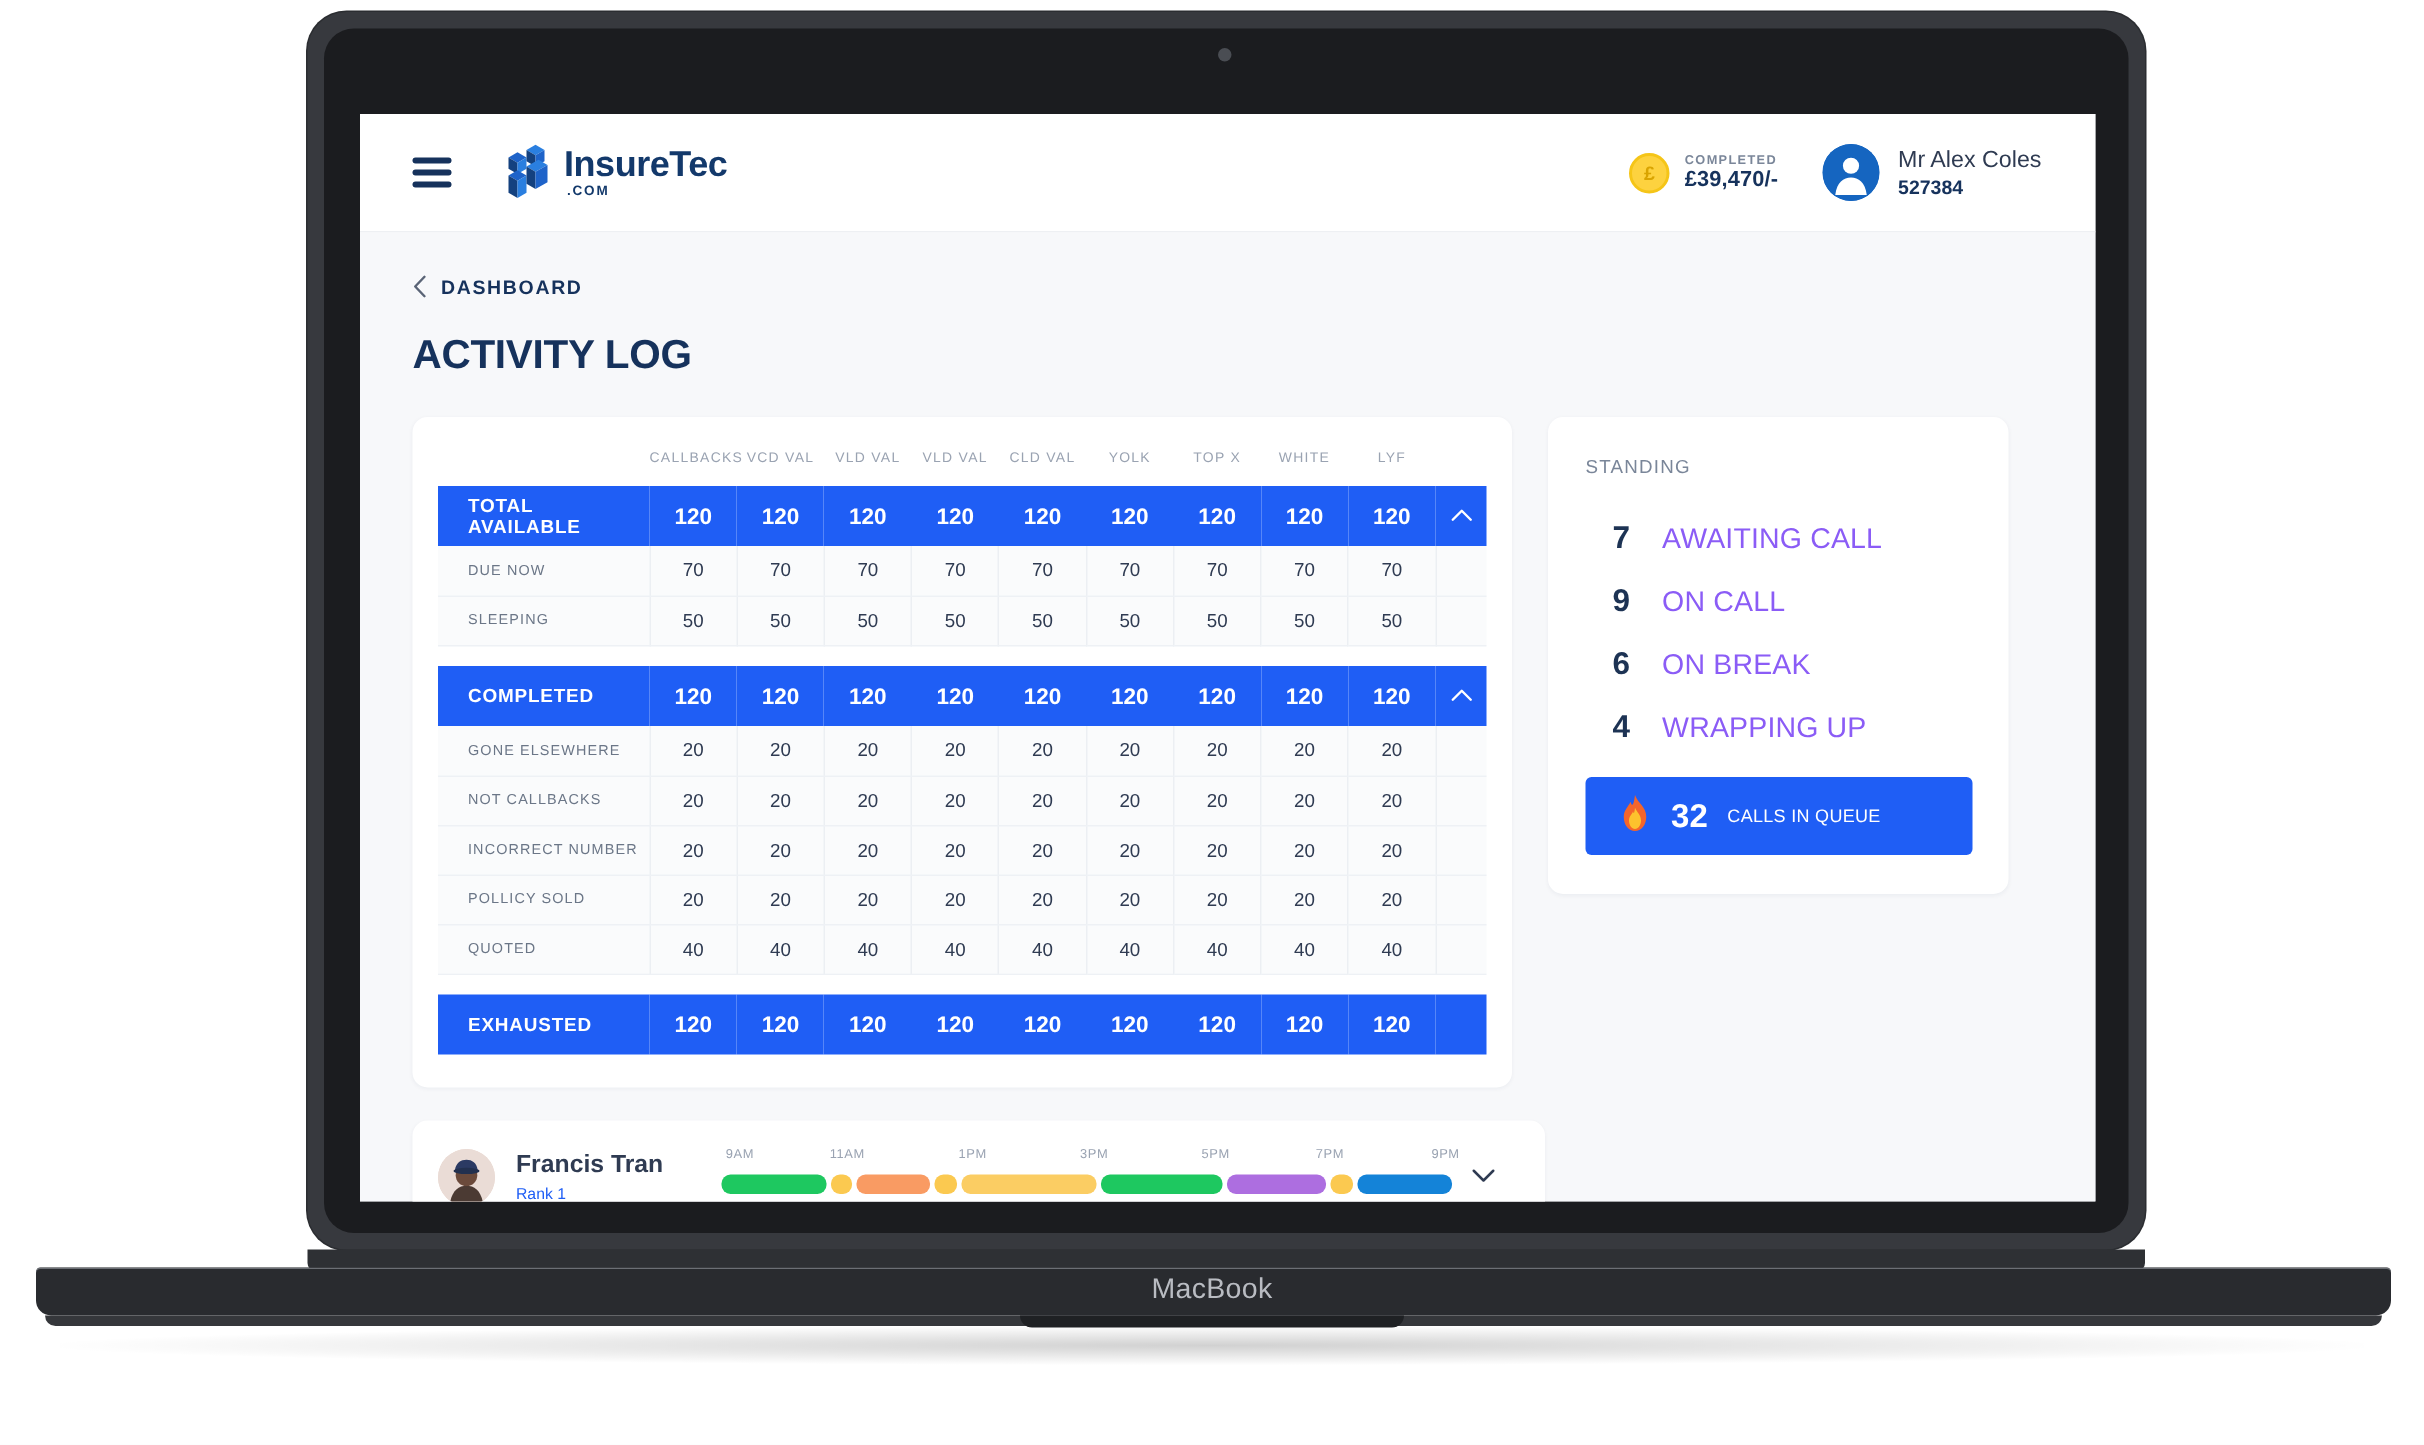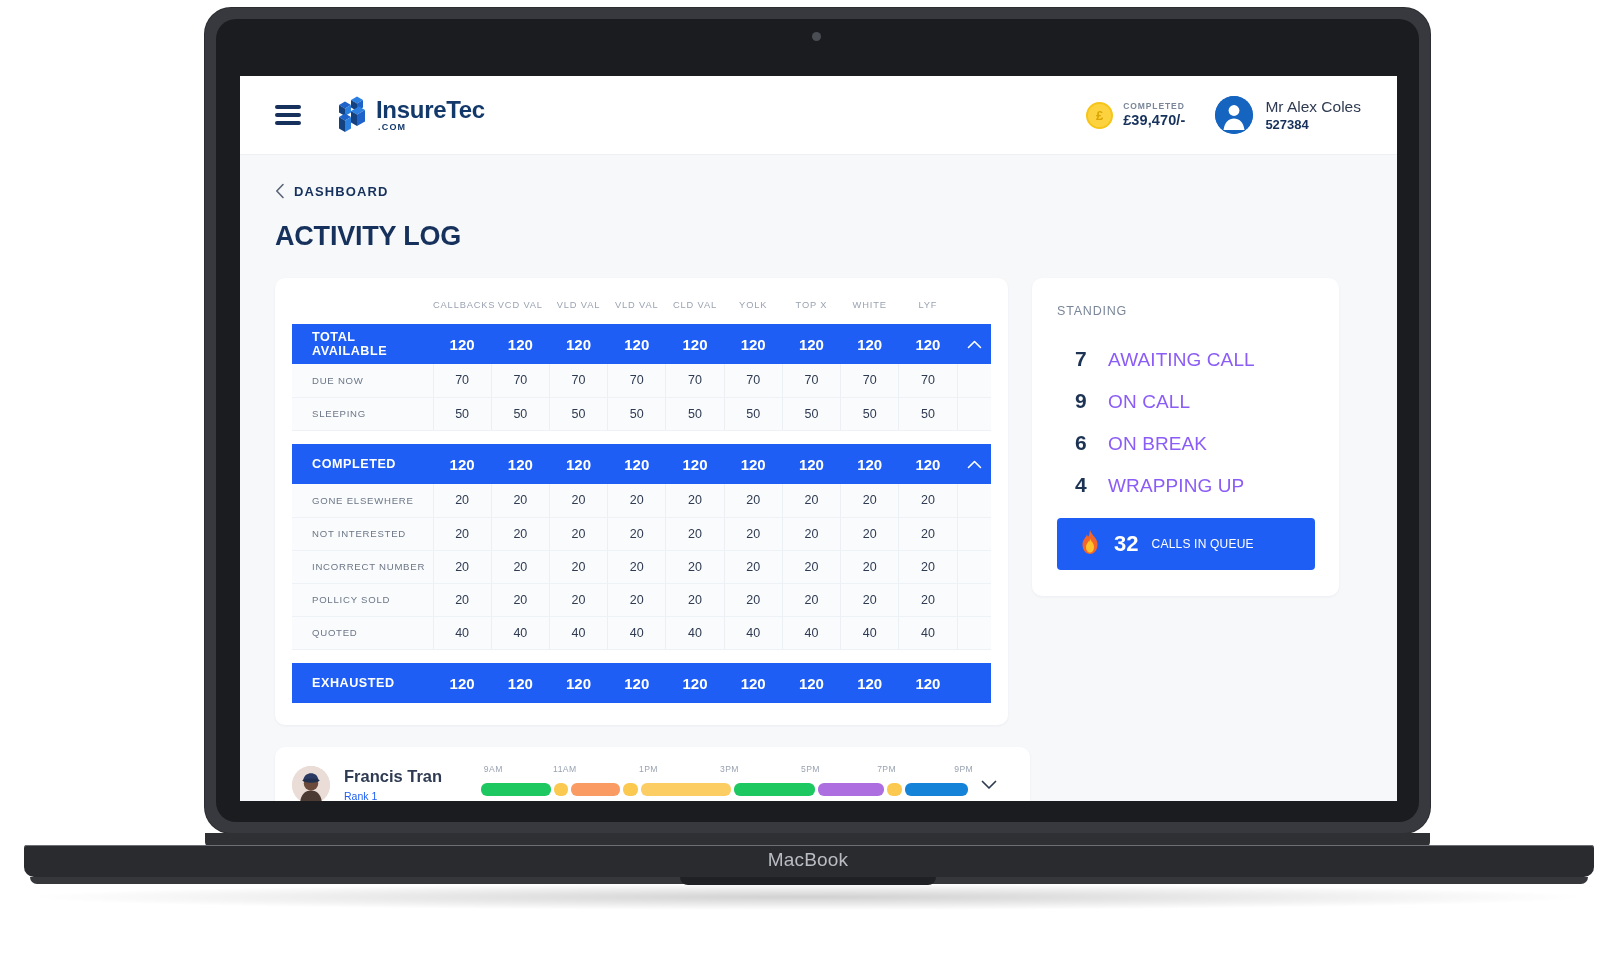--- a/index.html
+++ b/index.html
@@ -460,21 +460,21 @@
                   <td class="num">20</td>
                   <td class="num">20</td>
                   <td class="num">20</td>
                   <td class="num">20</td>
                   <td class="num">20</td>
                   <td class="num">20</td>
                   <td class="num">20</td>
                   <td></td>
                 </tr>
                 <tr class="sub">
-                  <td class="rowlabel">NOT INTERESTED</td>
+                  <td class="rowlabel">NOT CALLBACKS</td>
                   <td class="num">20</td>
                   <td class="num">20</td>
                   <td class="num">20</td>
                   <td class="num">20</td>
                   <td class="num">20</td>
                   <td class="num">20</td>
                   <td class="num">20</td>
                   <td class="num">20</td>
                   <td class="num">20</td>
                   <td></td>

